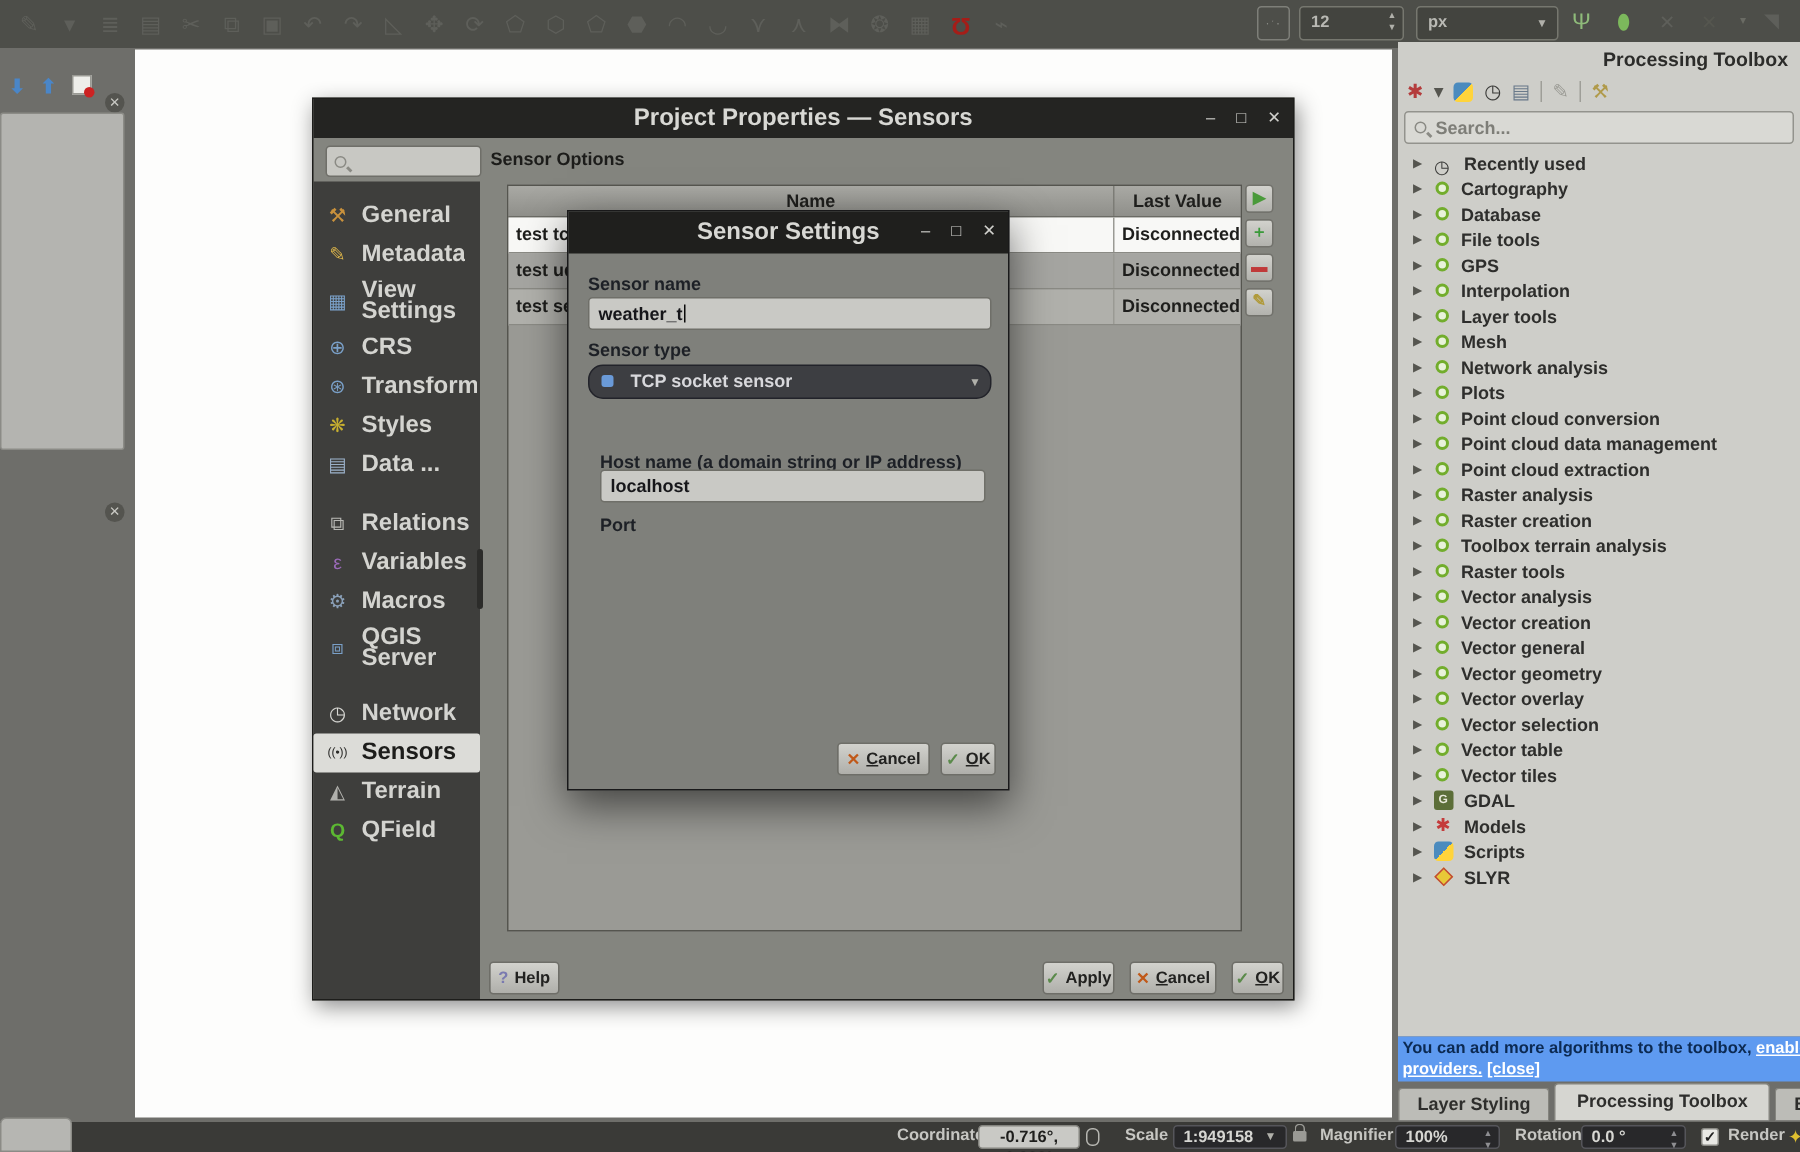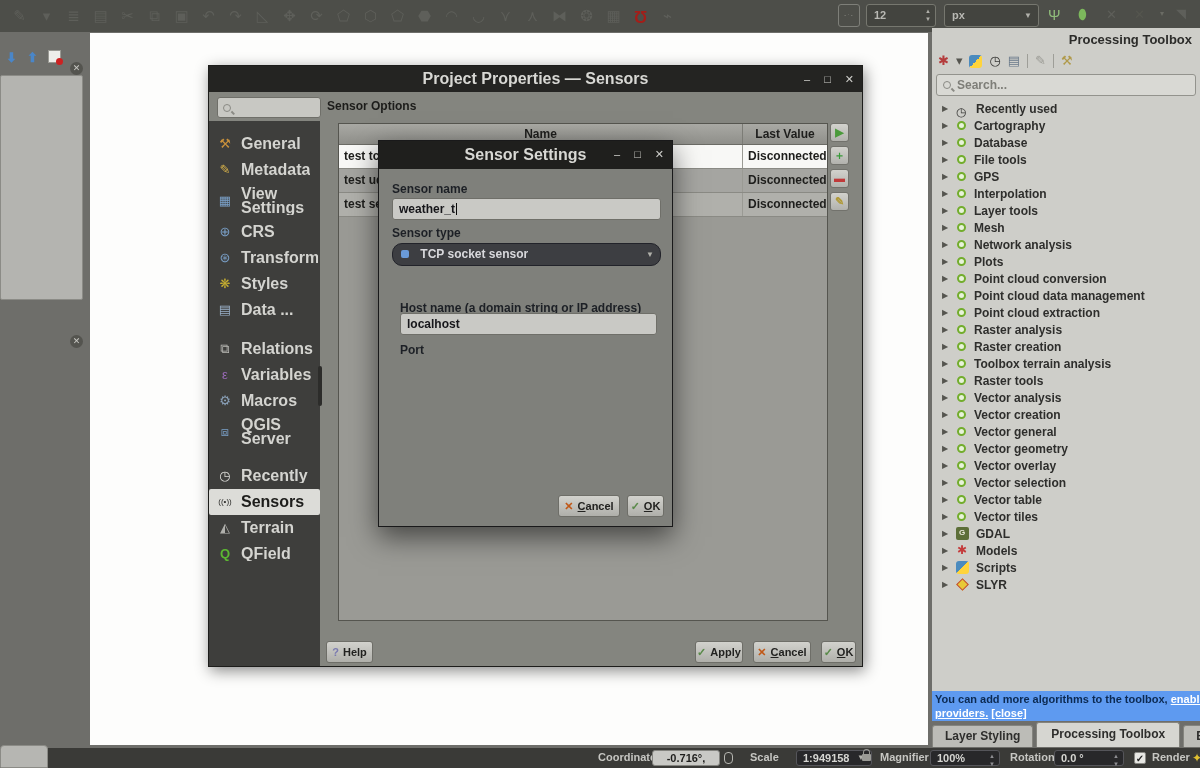--- a/index.html
+++ b/index.html
@@ -442,21 +442,21 @@
         <div class="sb-item">
           <span class="sicon" style="color: rgb(138, 160, 184);">⚙</span>
           <span class="lab">Macros</span>
         </div>
         <div class="sb-item">
           <span class="sicon" style="color: rgb(122, 160, 200);">⧈</span>
           <span class="lab">QGIS Server</span>
         </div>
         <div class="sb-item gap">
           <span class="sicon" style="color: rgb(216, 216, 212);">◷</span>
-          <span class="lab">Recently</span>
+          <span class="lab">Network</span>
         </div>
         <div class="sb-item sel">
           <span class="sicon" style="color: rgb(42, 42, 40); font-size: 8px;">((•))</span>
           <span class="lab">Sensors</span>
         </div>
         <div class="sb-item">
           <span class="sicon" style="color: rgb(176, 176, 172);">◭</span>
           <span class="lab">Terrain</span>
         </div>
         <div class="sb-item">
@@ -543,21 +543,21 @@
       <span class="ok-check">✓</span>
       <span><u>O</u><span>K</span></span>
     </div>
   </div>
 
   <div class="statusbar">
     <span class="st-label" style="left:598px;">Coordinate</span>
     <span class="st-light" style="left:652px; width:68px;">-0.716°, 0.933°</span>
     <span class="mouse-ic"></span>
     <span class="st-label" style="left:750px;">Scale</span>
-    <span class="st-dark" style="left:782px; width:76px;margin-left:14px;">
+    <span class="st-dark" style="left:782px; width:76px;">
       <span>1:949158</span>
       <span class="combo-caret" style="line-height:14px;">▼</span>
     </span>
     <span class="lock-ic"></span>
     <span class="st-label" style="left:880px;">Magnifier</span>
     <span class="st-dark" style="left:930px; width:70px;">
       <span>100%</span>
       <span class="spin-arrows">▲<br>▼</span>
     </span>
     <span class="st-label" style="left:1010px;">Rotation</span>

